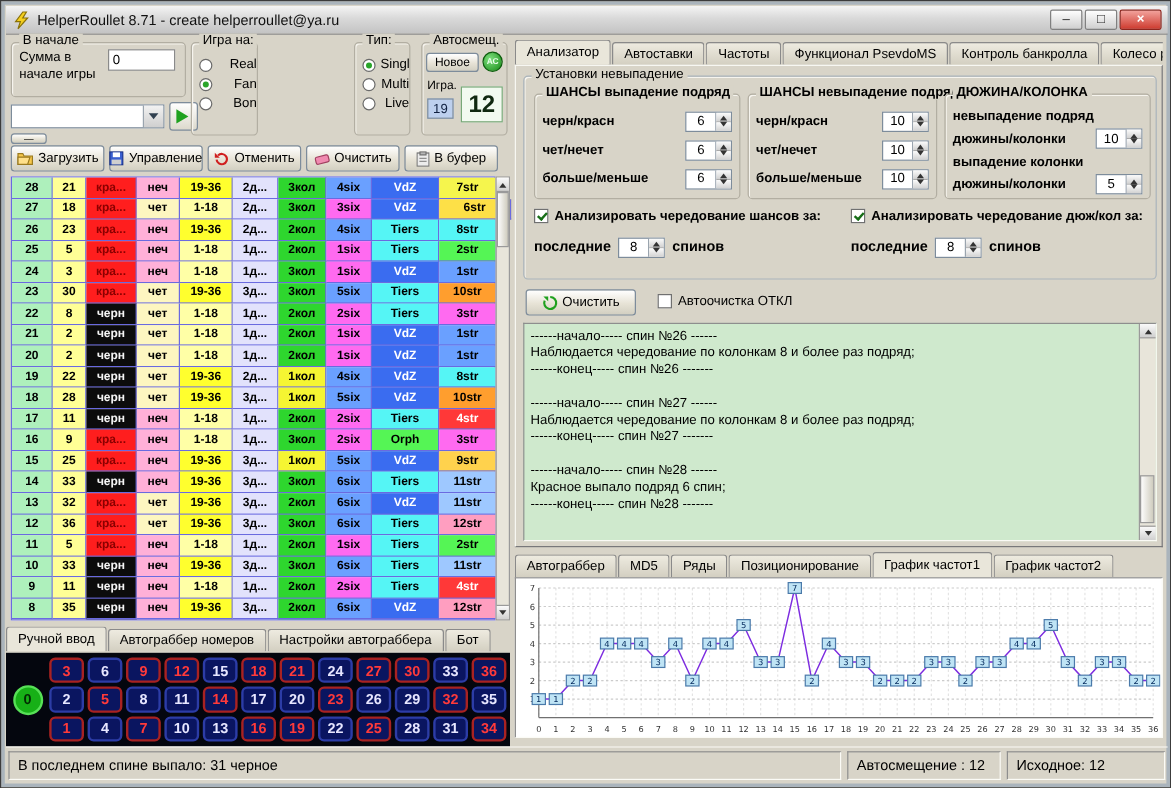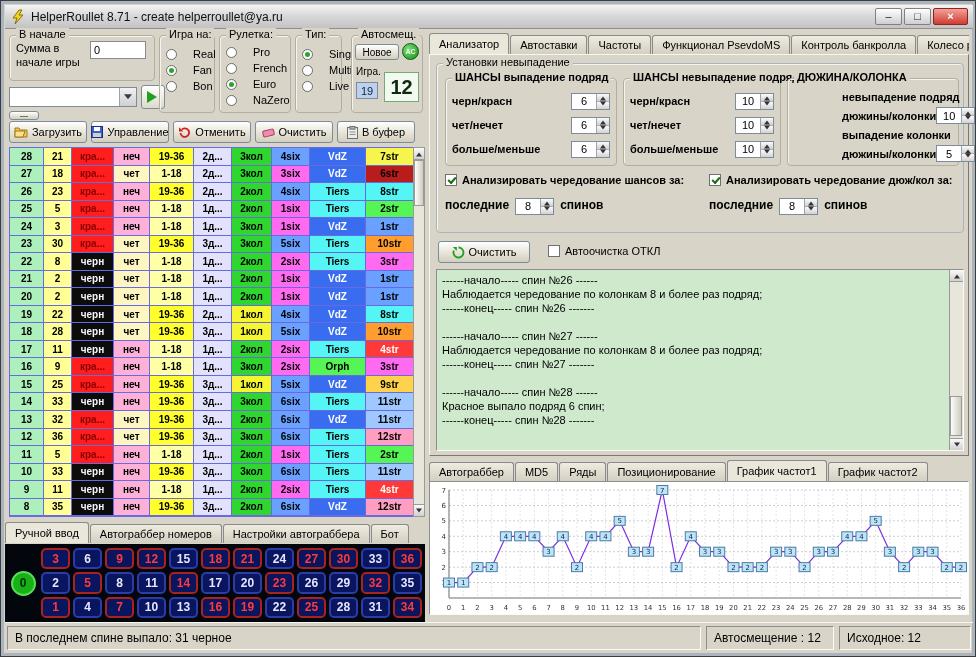--- a/index.html
+++ b/index.html
@@ -10,21 +10,21 @@
   .titlebar{position:absolute;left:4px;top:4px;width:968px;height:24px;background:linear-gradient(#f4f4f4,#d9d9d9 45%,#c3c3c3);border-bottom:1px solid #909090;display:flex;align-items:center;gap:5px;padding:0 5px;}
   .title{font-size:12px;color:#101010;}
   .winbtns{margin-left:auto;display:flex;gap:2px;}
   .wbtn{width:27px;height:17px;font-size:11px;line-height:14px;text-align:center;border:1px solid #808080;border-radius:2px;background:linear-gradient(#fefefe,#cfcfcf);color:#222;}
   .wbtn.close{width:35px;background:linear-gradient(#f2a19b,#ce3c30);border-color:#8f241c;color:#fff;font-weight:bold;}
   
   .gb{position:absolute;border:1px solid #b2aea2;border-radius:4px;box-shadow:inset 1px 1px 0 #f6f4ee;}
   .gb>.lg{position:absolute;top:-8px;left:6px;background:#d8d4c8;padding:0 3px;font-size:11px;color:#000;white-space:nowrap;}
   .gb>.lg.b{font-weight:bold;}
   
-  .radio-row{display:flex;align-items:center;gap:16px;height:16px;padding-left:6px;cursor:default;}
+  .radio-row{display:flex;align-items:center;gap:4px;height:16px;padding-left:6px;cursor:default;justify-content:space-between;}
   .radio{width:11px;height:11px;border-radius:50%;border:1px solid #6a6a6a;background:#fff;position:relative;flex:none;}
   .radio.sel::after{content:"";position:absolute;inset:2px;border-radius:50%;background:#2aa52a;}
   .rlab{font-size:11px;color:#000;}
   .cb{width:12px;height:12px;border:1px solid #707070;background:#fff;position:relative;flex:none;display:inline-block;}
   .cb.checked::after{content:"";position:absolute;left:2px;top:2px;width:6px;height:3px;border-left:2px solid #176e17;border-bottom:2px solid #176e17;transform:rotate(-48deg);}
   
   .btn{border:1px solid #7d8c9b;border-radius:3px;background:linear-gradient(#ffffff,#e7e3d6 55%,#d2cfc1);font-size:11px;color:#000;display:flex;align-items:center;justify-content:center;gap:4px;cursor:default;}
   .btn .ic{display:inline-flex;align-items:center;}
   
   .tin{border:1px solid #8a8a8a;background:#fff;font-size:11px;font-family:"Liberation Sans",sans-serif;padding:1px 3px;}
@@ -126,41 +126,20 @@
         <div class="radio-row">
           <span class="radio sel"></span>
           <span class="rlab">Fan</span>
         </div>
         <div class="radio-row">
           <span class="radio"></span>
           <span class="rlab">Bon</span>
         </div>
       </div>
   </div>
-  <div class="gb" style="left:218px;top:34px;width:72px;height:78px;">
-    <span class="lg">Рулетка:</span>
-    <div id="roulette-radios" style="position:absolute;left:0;top:8px;right:0;">
-        <div class="radio-row">
-          <span class="radio"></span>
-          <span class="rlab">Pro</span>
-        </div>
-        <div class="radio-row">
-          <span class="radio"></span>
-          <span class="rlab">French</span>
-        </div>
-        <div class="radio-row">
-          <span class="radio sel"></span>
-          <span class="rlab">Euro</span>
-        </div>
-        <div class="radio-row">
-          <span class="radio"></span>
-          <span class="rlab">NaZero</span>
-        </div>
-      </div>
-  </div>
   <div class="gb" style="left:294px;top:34px;width:47px;height:78px;">
     <span class="lg">Тип:</span>
     <div id="type-radios" style="position:absolute;left:0;top:10px;right:0;">
         <div class="radio-row">
           <span class="radio sel"></span>
           <span class="rlab">Singl</span>
         </div>
         <div class="radio-row">
           <span class="radio"></span>
           <span class="rlab">Multi</span>
@@ -247,21 +226,21 @@
       <div class="trow">
         <div class="tcell" style="width: 34px; background: rgb(174, 240, 188); color: rgb(0, 0, 0);">27</div>
         <div class="tcell" style="width: 28px; background: rgb(255, 255, 150); color: rgb(0, 0, 0);">18</div>
         <div class="tcell" style="width: 42px; background: rgb(255, 30, 30); color: rgb(138, 0, 0);">кра...</div>
         <div class="tcell" style="width: 36px; background: rgb(253, 246, 192); color: rgb(0, 0, 0);">чет</div>
         <div class="tcell" style="width: 44px; background: rgb(255, 255, 166); color: rgb(0, 0, 0);">1-18</div>
         <div class="tcell" style="width: 38px; background: rgb(226, 226, 252); color: rgb(0, 0, 0);">2д...</div>
         <div class="tcell" style="width: 40px; background: rgb(46, 214, 46); color: rgb(0, 0, 0);">3кол</div>
         <div class="tcell" style="width: 38px; background: rgb(255, 106, 240); color: rgb(0, 0, 0);">3six</div>
         <div class="tcell" style="width: 56px; background: rgb(58, 108, 240); color: rgb(255, 255, 255);">VdZ</div>
-        <div class="tcell" style="width: 48px; background: #b91c1c; color: rgb(0, 0, 0);">6str</div>
+        <div class="tcell" style="width: 60px; background: #fde047; color: rgb(0, 0, 0);">6str</div>
       </div>
       <div class="trow">
         <div class="tcell" style="width: 34px; background: rgb(174, 240, 188); color: rgb(0, 0, 0);">26</div>
         <div class="tcell" style="width: 28px; background: rgb(255, 255, 150); color: rgb(0, 0, 0);">23</div>
         <div class="tcell" style="width: 42px; background: rgb(255, 30, 30); color: rgb(138, 0, 0);">кра...</div>
         <div class="tcell" style="width: 36px; background: rgb(255, 176, 216); color: rgb(0, 0, 0);">неч</div>
         <div class="tcell" style="width: 44px; background: rgb(255, 255, 46); color: rgb(0, 0, 0);">19-36</div>
         <div class="tcell" style="width: 38px; background: rgb(226, 226, 252); color: rgb(0, 0, 0);">2д...</div>
         <div class="tcell" style="width: 40px; background: rgb(46, 214, 46); color: rgb(0, 0, 0);">2кол</div>
         <div class="tcell" style="width: 38px; background: rgb(106, 160, 255); color: rgb(0, 0, 0);">4six</div>
@@ -620,21 +599,21 @@
                 <span class="sbs">
                   <span class="sb up"></span>
                   <span class="sb dn"></span>
                 </span>
               </span>
             </div>
           </div>
       </div>
       <div class="gb" style="left:350px;top:14px;width:172px;height:88px;">
         <span class="lg b">ДЮЖИНА/КОЛОНКА</span>
-        <div id="dozen-lines" style="position:absolute;left:6px;top:8px;right:6px;margin-left:48px;">
+        <div id="dozen-lines" style="position:absolute;left:6px;top:8px;right:6px;">
             <div style="display: flex; align-items: center; justify-content: space-between; height: 19px;">
               <span class="lbl b" style="position: static;">невыпадение подряд</span>
             </div>
             <div style="display: flex; align-items: center; justify-content: space-between; height: 19px;">
               <span class="lbl b" style="position: static;">дюжины/колонки</span>
               <span class="spin">
                 <span class="sv">10</span>
                 <span class="sbs">
                   <span class="sb up"></span>
                   <span class="sb dn"></span>

